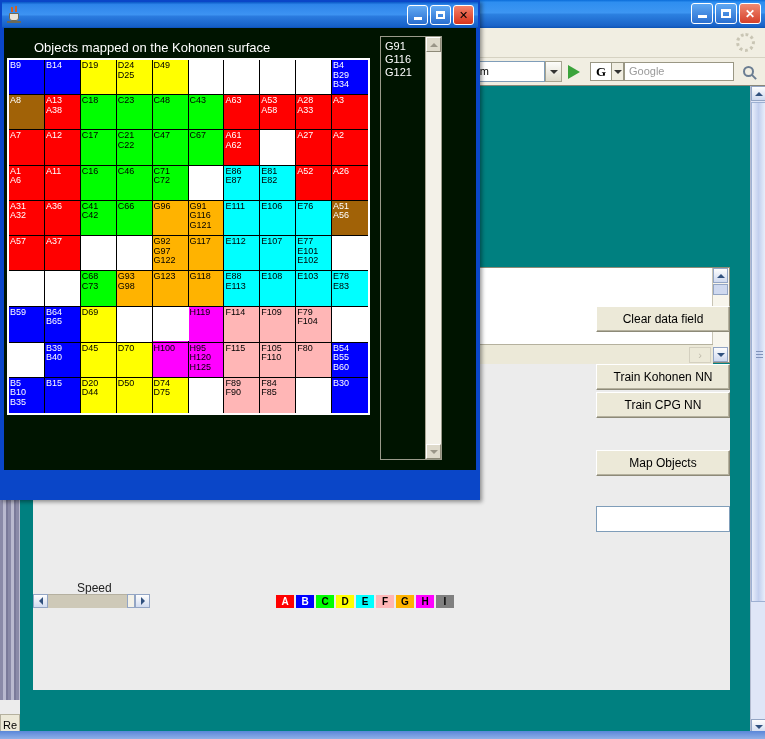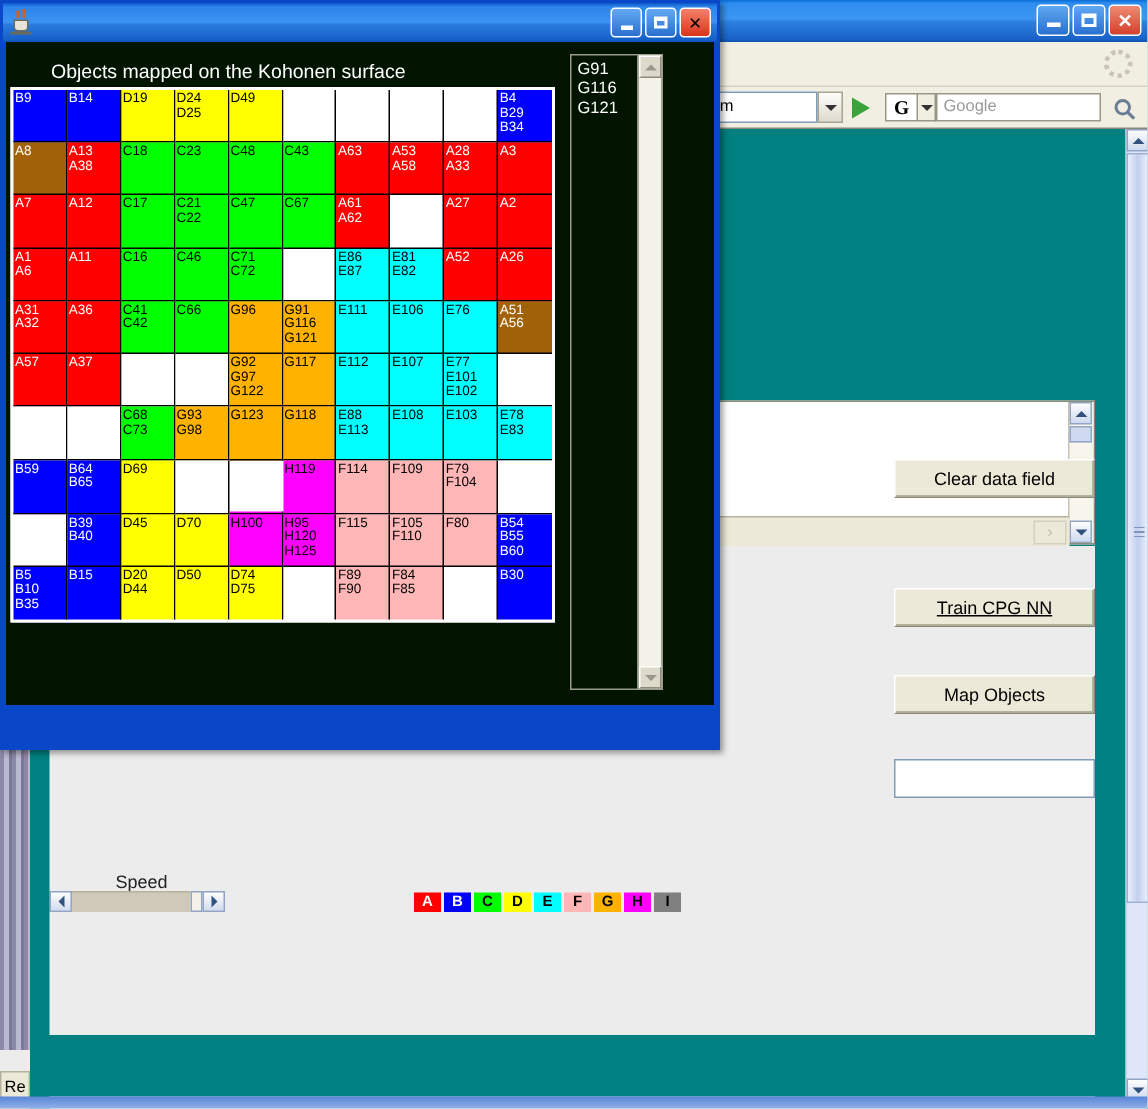--- a/index.html
+++ b/index.html
@@ -317,21 +317,22 @@
           <div class="legend-cell" style="background: rgb(0, 255, 255); color: rgb(0, 0, 0);">E</div>
           <div class="legend-cell" style="background: rgb(255, 182, 182); color: rgb(0, 0, 0);">F</div>
           <div class="legend-cell" style="background: rgb(255, 179, 0); color: rgb(0, 0, 0);">G</div>
           <div class="legend-cell" style="background: rgb(255, 0, 255); color: rgb(0, 0, 0);">H</div>
           <div class="legend-cell" style="background: rgb(128, 128, 128); color: rgb(0, 0, 0);">I</div>
         </div>
 
     </div>
 
     <div class="ctrl-btn" style="top:306px;">Clear data field</div>
-    <div class="ctrl-btn" style="top:392px;text-decoration:underline;">Train CPG NN</div>
+    <div class="ctrl-btn" style="top:364px;">Train Kohonen NN</div>
+    <div class="ctrl-btn" style="top:392px;">Train CPG NN</div>
     <div class="ctrl-btn" style="top:450px;">Map Objects</div>
     <div class="ctrl-input" style="top:506px;"></div>
 
     <div class="page-vscroll">
       <div class="pvs-arrow">
           <div class="chev-up"></div>
         </div>
       <div class="pvs-thumb">
           <div class="pvs-grip"></div>
         </div>

